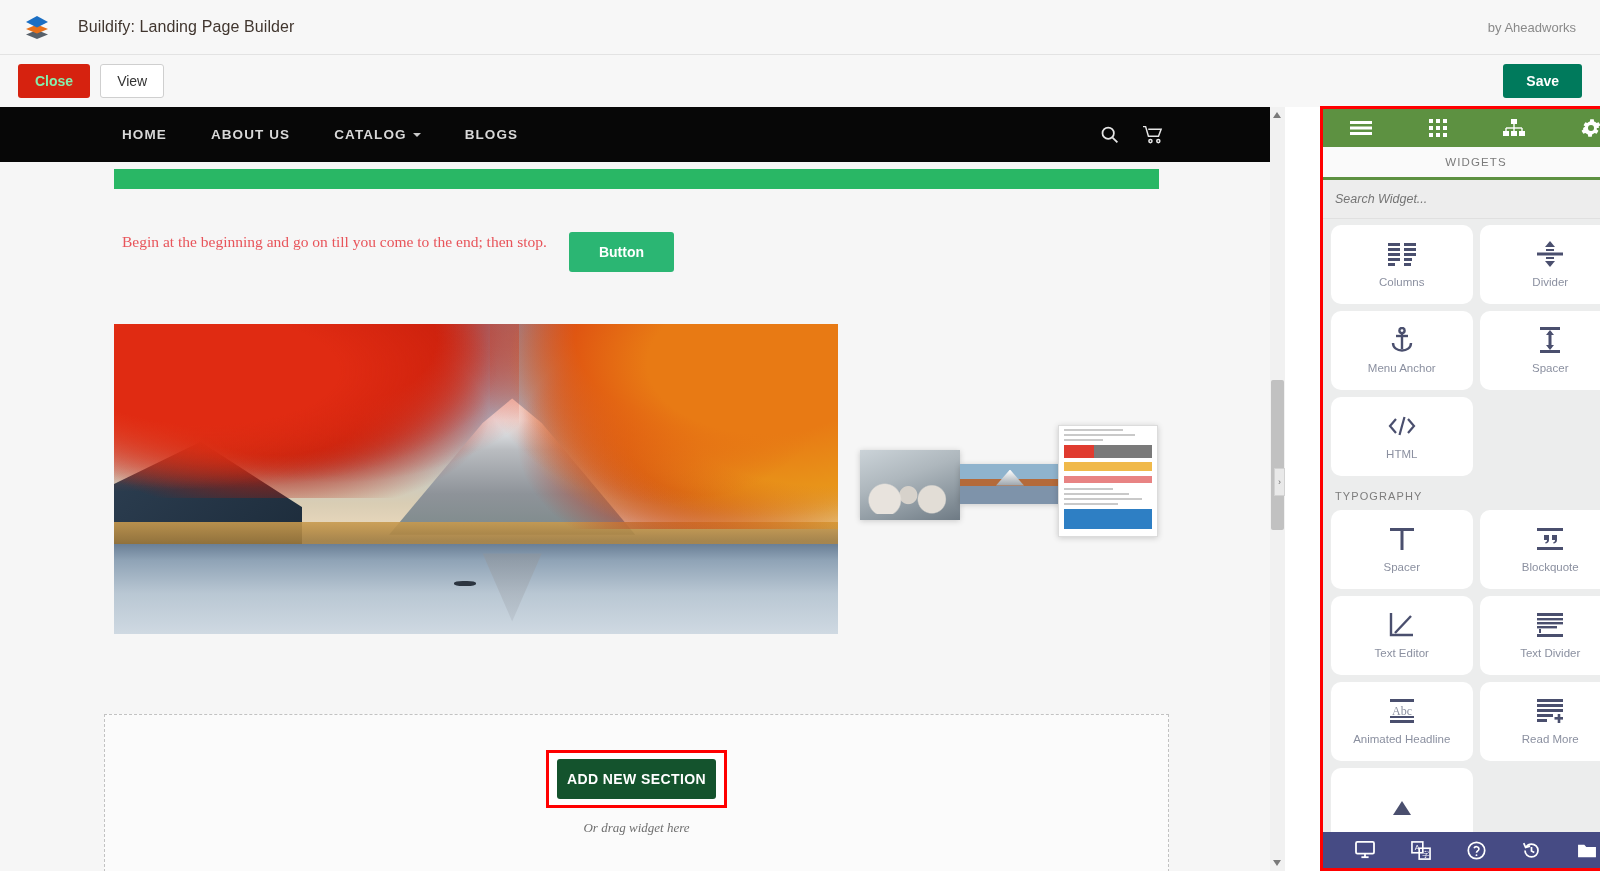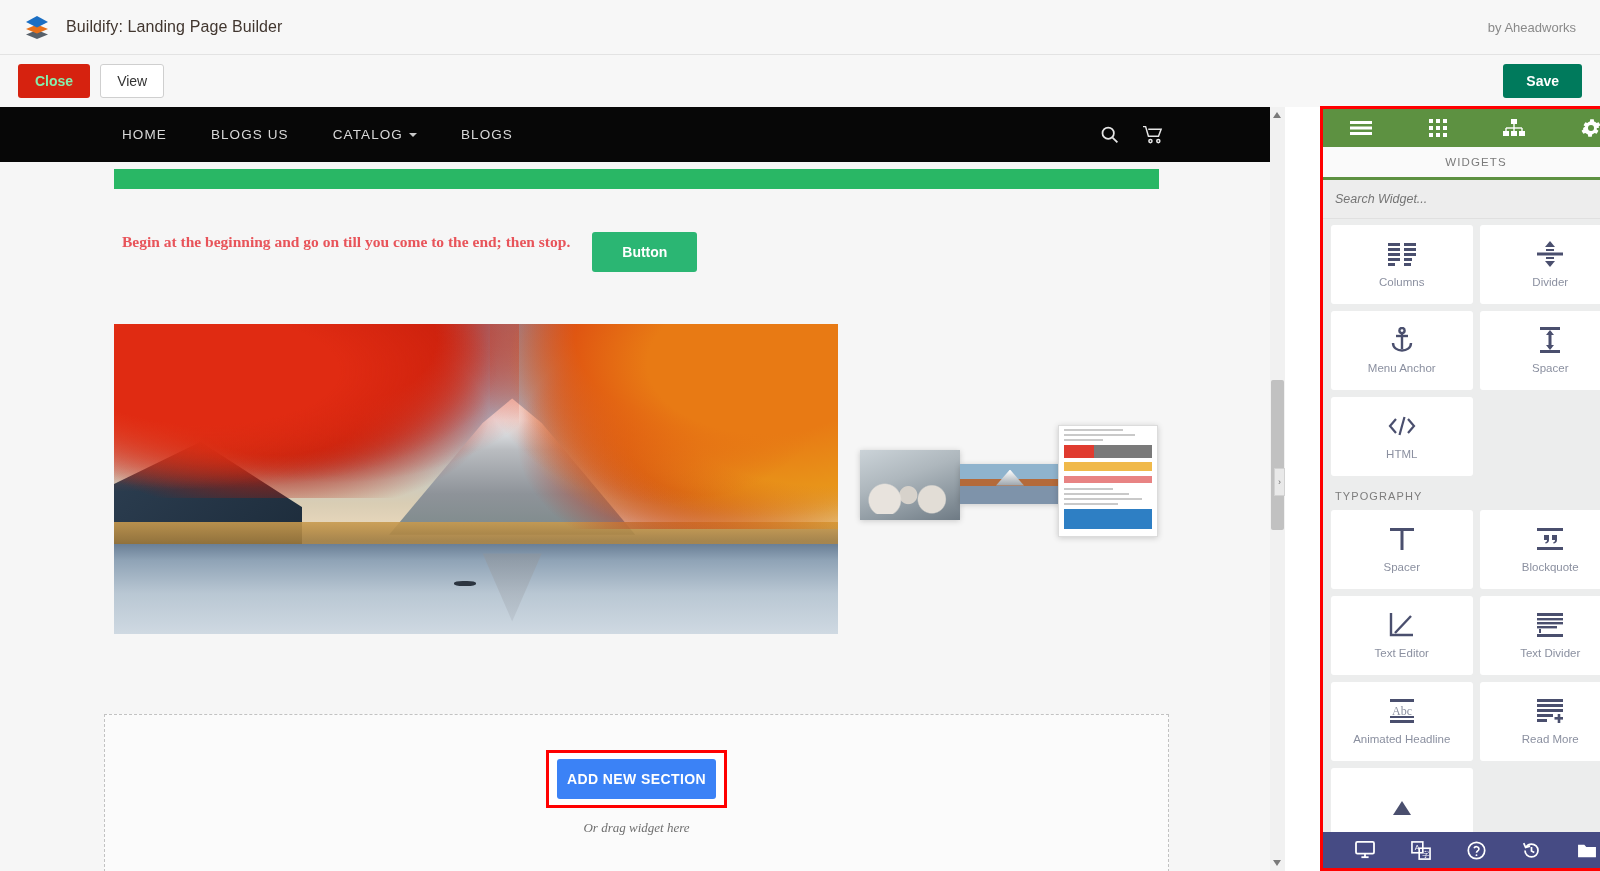--- a/index.html
+++ b/index.html
@@ -9,21 +9,21 @@
     background: #ffffff; overflow: hidden;
   }
   #root { position: relative; width: 1600px; height: 871px; }
 
   
   .appbar {
     position: absolute; left: 0; top: 0; width: 1600px; height: 55px;
     background: #f7f7f7; border-bottom: 1px solid #e3e3e3;
     display: flex; align-items: center; padding: 0 24px;
   }
-  .brand { display: flex; align-items: center; gap: 16px; }
+  .brand { display: flex; align-items: center; gap: 28px; }
   .brand-logo { width: 26px; height: 26px; position: relative; }
   .brand-title { font-size: 16px; color: #41362f; letter-spacing: .1px; }
   .appbar-right { margin-left: auto; font-size: 13px; color: #8a8a8a; }
 
   
   .actionbar {
     position: absolute; left: 0; top: 55px; width: 1600px; height: 52px;
     background: #f7f7f7; display: flex; align-items: center; padding: 0 18px;
   }
   .btn { border-radius: 3px; font-size: 14px; cursor: pointer; border: 1px solid transparent;
@@ -35,36 +35,36 @@
   
   .canvas {
     position: absolute; left: 0; top: 107px; width: 1285px; height: 764px;
     background: #f6f6f6; overflow: hidden;
   }
   .site-nav {
     height: 55px; background: #070707; display: flex; align-items: center;
     padding: 0 0 0 100px; gap: 0;
   }
   .nav-link {
-    color: #d8d8d8; font-size: 13.5px; font-weight: normal; letter-spacing: 1.1px;
+    color: #d8d8d8; font-size: 13.5px; font-weight: bold; letter-spacing: 1.1px;
     padding: 0 22px; cursor: pointer; display: flex; align-items: center; gap: 6px;
   }
   .caret { width: 0; height: 0; border-left: 4px solid transparent; border-right: 4px solid transparent;
            border-top: 4px solid #c9c9c9; display: inline-block; }
   .nav-icons { margin-left: auto; display: flex; align-items: center; gap: 22px; padding-right: 120px; }
   .nav-icon { color: #e6e6e6; cursor: pointer; display: flex; }
 
   .green-bar { margin: 7px 0 0 114px; width: 1045px; height: 20px; background: #29b765; }
 
   .quote-row {
     margin: 43px 0 0 0; display: flex; align-items: flex-start;
     padding-left: 122px; padding-right: 120px;
   }
   .quote-text {
-    font-family: "Liberation Serif", serif; color: #e8545a; font-weight: bold;
+    font-family: "Liberation Serif", serif; color: #e8545a; font-weight: normal;
     font-size: 15.5px; line-height: 1.32; max-width: 490px;
   }
   .green-button {
     margin-left: 22px; background: #2bb673; color: #fff; font-weight: bold;
     font-size: 14px; border: none; border-radius: 3px; padding: 12px 30px; cursor: pointer;
     font-family: "Liberation Sans", sans-serif;
   }
 
   
   .hero {
@@ -117,21 +117,21 @@
   .gd-blue { height: 20px; margin: 4px 5px 0; background: #2e7fc4; }
   .gd-logo { height: 13px; margin: 4px 5px; background: linear-gradient(90deg,#e03b2f 0 34%, #7a7a7a 34% 100%); }
 
   
   .dropzone {
     position: absolute; left: 104px; top: 607px; width: 1065px; height: 158px;
     border: 1px dashed #c2c2c2; background: #fbfbfb;
     display: flex; flex-direction: column; align-items: center; justify-content: center;
   }
   .addrow-hl { border: 3px solid #ff0000; padding: 6px 8px; display: flex; gap: 12px; background: #fff; }
-  .btn-addsec { background: #3b82f6; color: #fff; font-weight: bold; font-size: 14px;
+  .btn-addsec { background: #14532d; color: #fff; font-weight: bold; font-size: 14px;
     letter-spacing: .4px; border: none; border-radius: 3px; padding: 12px 10px; cursor: pointer;
     font-family: "Liberation Sans", sans-serif; }
   .btn-addtpl { background: #4f5496; color: #fff; font-weight: bold; font-size: 14px;
     letter-spacing: .4px; border: none; border-radius: 3px; padding: 12px 34px; cursor: pointer;
     font-family: "Liberation Sans", sans-serif; }
   .drag-hint { margin-top: 12px; font-style: italic; font-size: 13px; color: #6f6f6f;
     font-family: "Liberation Serif", serif; }
 
   
   .canvas-scroll { position: absolute; left: 1270px; top: 107px; width: 15px; height: 764px; background: #f1f1f1; }
@@ -161,21 +161,21 @@
     display: flex; align-items: center; justify-content: center;
     font-size: 11.5px; letter-spacing: 1.1px; color: #7b7b7b; }
 
   .panel-search { height: 39px; background: #ededed; border-bottom: 1px solid #e0e0e0;
     display: flex; align-items: center; padding: 0 12px; }
   .panel-search input { flex: 1; border: none; background: transparent; outline: none;
     font-size: 12.5px; font-style: italic; color: #8b8b8b; font-family: "Liberation Sans", sans-serif; }
 
   .panel-body { flex: 1; overflow: hidden; padding: 6px 8px 0; position: relative; }
   .widget-grid { display: grid; grid-template-columns: 1fr 1fr; gap: 7px; }
-  .widget-tile { background: #fff; border-radius: 3px; height: 79px;
+  .widget-tile { background: #fff; border-radius: 10px; height: 79px;
     display: flex; flex-direction: column; align-items: center; justify-content: center;
     gap: 9px; cursor: pointer; }
   .widget-tile .wlabel { font-size: 11.5px; color: #8b90a0; }
   .wicon { color: #4a4f6e; display: flex; align-items: center; justify-content: center; height: 26px; }
   .section-head { font-size: 11px; letter-spacing: 1.1px; color: #7d7d7d;
     padding: 14px 4px 8px; text-transform: uppercase; }
 
   .panel-scroll { position: absolute; right: 2px; top: 110px; width: 9px; height: 420px; }
   .panel-thumb { width: 9px; height: 210px; background: #9e9e9e; border-radius: 2px; }
 
@@ -210,21 +210,21 @@
     <button class="btn btn-save">Save</button>
   </div>
 
   <div class="canvas">
 
     <div class="site-nav">
       <div class="nav-link">
         <span>HOME</span>
       </div>
       <div class="nav-link">
-        <span>BLOGS US</span>
+        <span>ABOUT US</span>
       </div>
       <div class="nav-link">
         <span>CATALOG</span>
         <i class="caret"></i>
       </div>
       <div class="nav-link">
         <span>BLOGS</span>
       </div>
       <div class="nav-icons">
         <span class="nav-icon">

